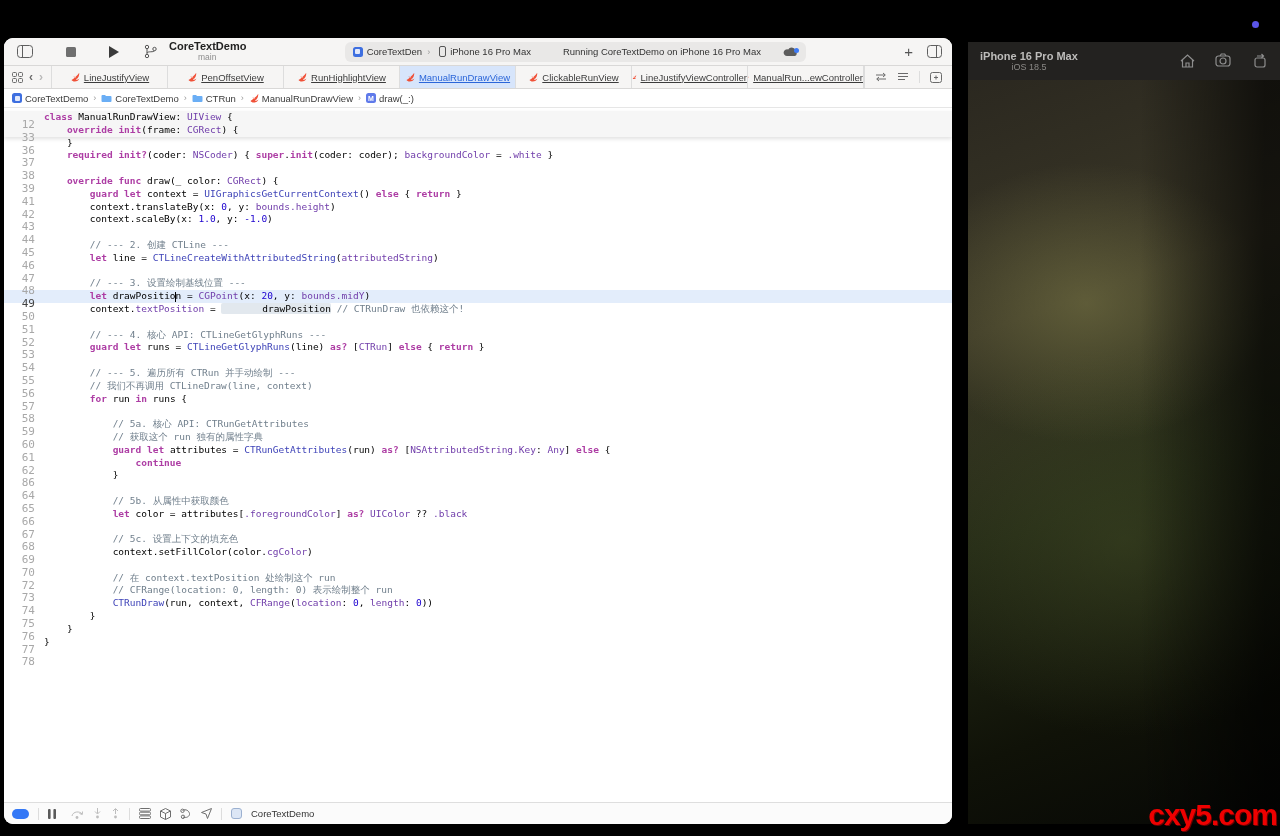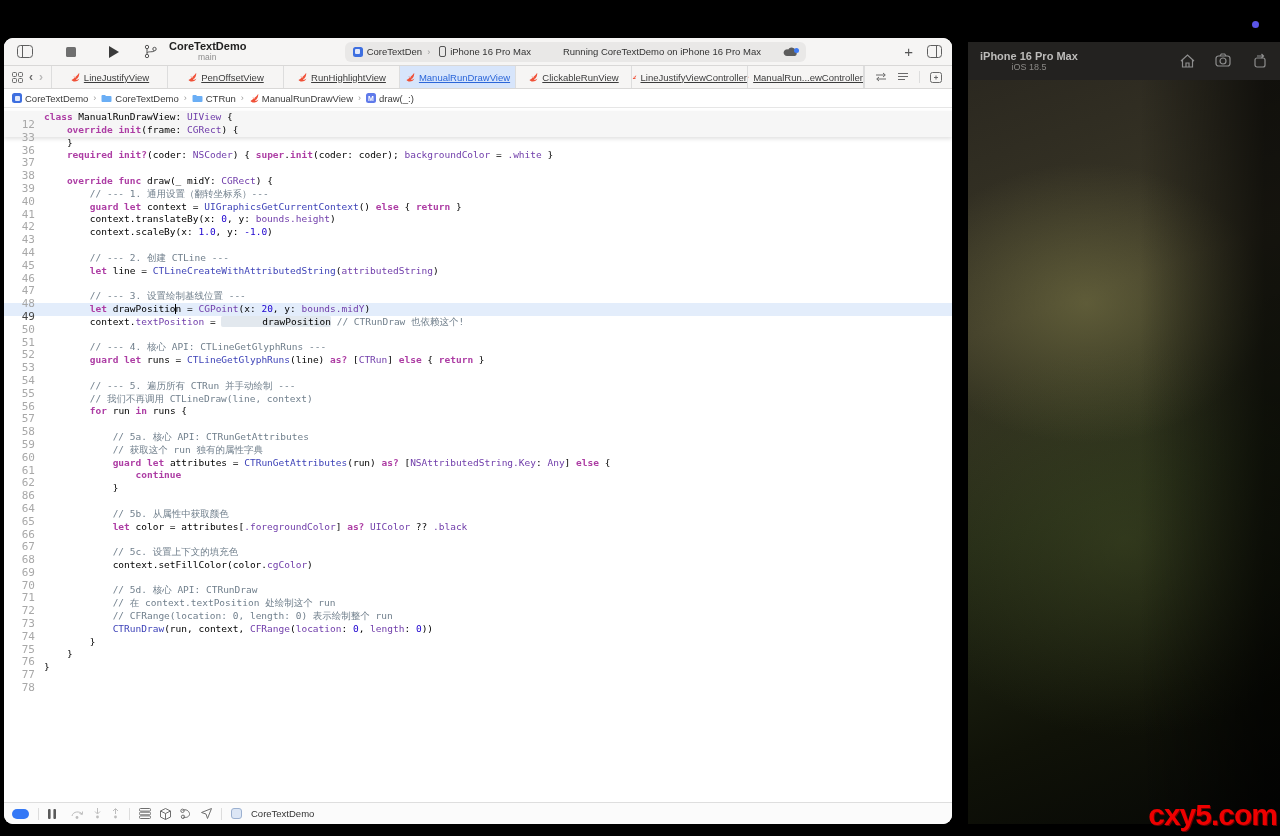--- a/index.html
+++ b/index.html
@@ -282,22 +282,21 @@
 
   <div id="editor">
     <div id="code-sticky">
         <div class="code-line"><span class="gutter">12</span><span class="code"><span class="tok-k">class</span><span class="tok-p"> ManualRunDrawView: </span><span class="tok-t">UIView</span><span class="tok-p"> {</span></span></div>
         <div class="code-line"><span class="gutter">33</span><span class="code"><span class="tok-p">    </span><span class="tok-k">override</span><span class="tok-p"> </span><span class="tok-k">init</span><span class="tok-p">(frame: </span><span class="tok-t">CGRect</span><span class="tok-p">) {</span></span></div>
       </div>
     <div id="code-lines">
         <div class="code-line"><span class="gutter">36</span><span class="code"><span class="tok-p">    }</span></span></div>
         <div class="code-line"><span class="gutter">37</span><span class="code"><span class="tok-p">    </span><span class="tok-k">required</span><span class="tok-p"> </span><span class="tok-k">init?</span><span class="tok-p">(coder: </span><span class="tok-t">NSCoder</span><span class="tok-p">) { </span><span class="tok-k">super</span><span class="tok-p">.</span><span class="tok-k">init</span><span class="tok-p">(coder: coder); </span><span class="tok-t">backgroundColor</span><span class="tok-p"> = </span><span class="tok-t">.white</span><span class="tok-p"> }</span></span></div>
         <div class="code-line"><span class="gutter">38</span><span class="code"></span></div>
-        <div class="code-line"><span class="gutter">39</span><span class="code"><span class="tok-p">    </span><span class="tok-k">override</span><span class="tok-p"> </span><span class="tok-k">func</span><span class="tok-p"> draw(_ midY: </span><span class="tok-t">CGRect</span><span class="tok-p">) {</span></span></div>
-        <div class="code-line"><span class="gutter">40</span><span class="code"><span class="tok-p">        </span><span class="tok-c">// --- 1. 通用设置（翻转坐标系）---</span></span></div>
+        <div class="code-line"><span class="gutter">39</span><span class="code"><span class="tok-p">    </span><span class="tok-k">override</span><span class="tok-p"> </span><span class="tok-k">func</span><span class="tok-p"> draw(_ color: </span><span class="tok-t">CGRect</span><span class="tok-p">) {</span></span></div>
         <div class="code-line"><span class="gutter">41</span><span class="code"><span class="tok-p">        </span><span class="tok-k">guard</span><span class="tok-p"> </span><span class="tok-k">let</span><span class="tok-p"> context = </span><span class="tok-f">UIGraphicsGetCurrentContext</span><span class="tok-p">() </span><span class="tok-k">else</span><span class="tok-p"> { </span><span class="tok-k">return</span><span class="tok-p"> }</span></span></div>
         <div class="code-line"><span class="gutter">42</span><span class="code"><span class="tok-p">        context.translateBy(x: </span><span class="tok-n">0</span><span class="tok-p">, y: </span><span class="tok-t">bounds.height</span><span class="tok-p">)</span></span></div>
         <div class="code-line"><span class="gutter">43</span><span class="code"><span class="tok-p">        context.scaleBy(x: </span><span class="tok-n">1.0</span><span class="tok-p">, y: </span><span class="tok-n">-1.0</span><span class="tok-p">)</span></span></div>
         <div class="code-line"><span class="gutter">44</span><span class="code"></span></div>
         <div class="code-line"><span class="gutter">45</span><span class="code"><span class="tok-p">        </span><span class="tok-c">// --- 2. 创建 CTLine ---</span></span></div>
         <div class="code-line"><span class="gutter">46</span><span class="code"><span class="tok-p">        </span><span class="tok-k">let</span><span class="tok-p"> line = </span><span class="tok-f">CTLineCreateWithAttributedString</span><span class="tok-p">(</span><span class="tok-t">attributedString</span><span class="tok-p">)</span></span></div>
         <div class="code-line"><span class="gutter">47</span><span class="code"></span></div>
         <div class="code-line"><span class="gutter">48</span><span class="code"><span class="tok-p">        </span><span class="tok-c">// --- 3. 设置绘制基线位置 ---</span></span></div>
         <div class="code-line current"><span class="gutter">49</span><span class="code"><span class="tok-p">        </span><span class="tok-k">let</span><span class="tok-p"> drawPositio</span><span class="caret"></span><span class="tok-p">n = </span><span class="tok-t">CGPoint</span><span class="tok-p">(x: </span><span class="tok-n">20</span><span class="tok-p">, y: </span><span class="tok-t">bounds.midY</span><span class="tok-p">)</span></span></div>
         <div class="code-line"><span class="gutter">50</span><span class="code"><span class="tok-p">        context.</span><span class="tok-t">textPosition</span><span class="tok-p"> = </span><span class="tok-m">drawPosition</span><span class="tok-p"> </span><span class="tok-c">// CTRunDraw 也依赖这个!</span></span></div>
@@ -314,21 +313,20 @@
         <div class="code-line"><span class="gutter">61</span><span class="code"><span class="tok-p">            </span><span class="tok-k">guard</span><span class="tok-p"> </span><span class="tok-k">let</span><span class="tok-p"> attributes = </span><span class="tok-f">CTRunGetAttributes</span><span class="tok-p">(run) </span><span class="tok-k">as?</span><span class="tok-p"> [</span><span class="tok-t">NSAttributedString.Key</span><span class="tok-p">: </span><span class="tok-t">Any</span><span class="tok-p">] </span><span class="tok-k">else</span><span class="tok-p"> {</span></span></div>
         <div class="code-line"><span class="gutter">62</span><span class="code"><span class="tok-p">                </span><span class="tok-k">continue</span></span></div>
         <div class="code-line"><span class="gutter">86</span><span class="code"><span class="tok-p">            }</span></span></div>
         <div class="code-line"><span class="gutter">64</span><span class="code"></span></div>
         <div class="code-line"><span class="gutter">65</span><span class="code"><span class="tok-p">            </span><span class="tok-c">// 5b. 从属性中获取颜色</span></span></div>
         <div class="code-line"><span class="gutter">66</span><span class="code"><span class="tok-p">            </span><span class="tok-k">let</span><span class="tok-p"> color = attributes[</span><span class="tok-t">.foregroundColor</span><span class="tok-p">] </span><span class="tok-k">as?</span><span class="tok-p"> </span><span class="tok-t">UIColor</span><span class="tok-p"> ?? </span><span class="tok-t">.black</span></span></div>
         <div class="code-line"><span class="gutter">67</span><span class="code"></span></div>
         <div class="code-line"><span class="gutter">68</span><span class="code"><span class="tok-p">            </span><span class="tok-c">// 5c. 设置上下文的填充色</span></span></div>
         <div class="code-line"><span class="gutter">69</span><span class="code"><span class="tok-p">            context.setFillColor(color.</span><span class="tok-t">cgColor</span><span class="tok-p">)</span></span></div>
         <div class="code-line"><span class="gutter">70</span><span class="code"></span></div>
-        <div class="code-line"><span class="gutter">71</span><span class="code"><span class="tok-p">            </span><span class="tok-c">// 5d. 核心 API: CTRunDraw</span></span></div>
         <div class="code-line"><span class="gutter">72</span><span class="code"><span class="tok-p">            </span><span class="tok-c">// 在 context.textPosition 处绘制这个 run</span></span></div>
         <div class="code-line"><span class="gutter">73</span><span class="code"><span class="tok-p">            </span><span class="tok-c">// CFRange(location: 0, length: 0) 表示绘制整个 run</span></span></div>
         <div class="code-line"><span class="gutter">74</span><span class="code"><span class="tok-p">            </span><span class="tok-f">CTRunDraw</span><span class="tok-p">(run, context, </span><span class="tok-t">CFRange</span><span class="tok-p">(</span><span class="tok-t">location</span><span class="tok-p">: </span><span class="tok-n">0</span><span class="tok-p">, </span><span class="tok-t">length</span><span class="tok-p">: </span><span class="tok-n">0</span><span class="tok-p">))</span></span></div>
         <div class="code-line"><span class="gutter">75</span><span class="code"><span class="tok-p">        }</span></span></div>
         <div class="code-line"><span class="gutter">76</span><span class="code"><span class="tok-p">    }</span></span></div>
         <div class="code-line"><span class="gutter">77</span><span class="code"><span class="tok-p">}</span></span></div>
         <div class="code-line"><span class="gutter">78</span><span class="code"></span></div>
       </div>
   </div>
 

